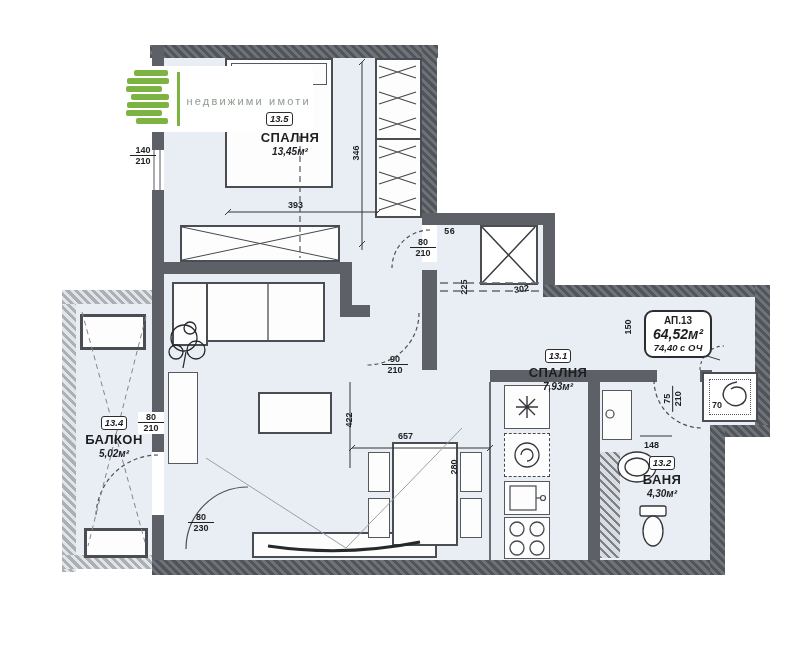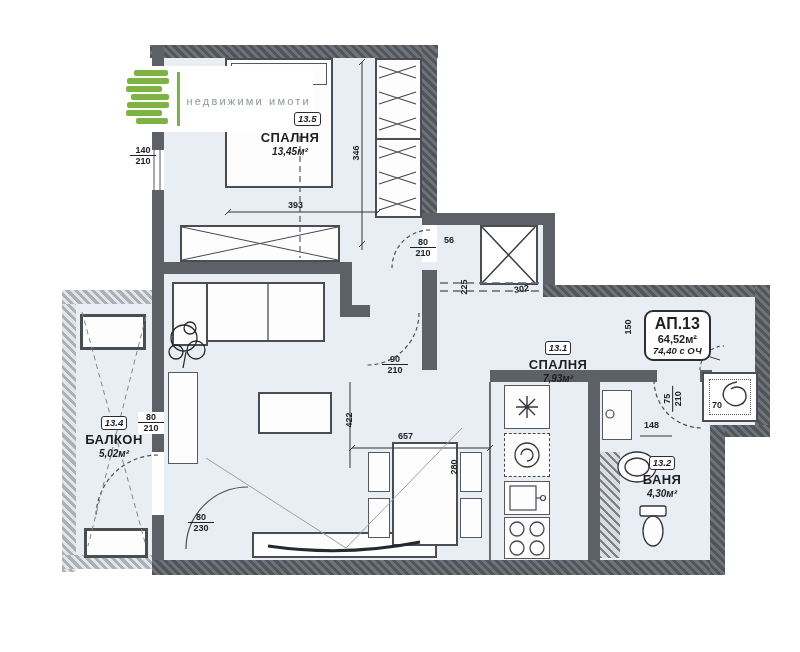--- a/index.html
+++ b/index.html
@@ -24,22 +24,22 @@
   .frac .num{display:block;border-bottom:1.3px solid #222;}
   .frac .den{display:block;}
   .vfrac{transform:rotate(-90deg);transform-origin:center;}
   .room-label{text-align:center;z-index:40;}
   .chip{display:inline-block;border:1.5px solid #2b2e31;border-radius:3px;padding:0 3px;
         font-weight:bold;font-style:italic;font-size:9.5px;background:#fff;line-height:1.3;}
   .room-name{font-weight:bold;font-size:13px;letter-spacing:.4px;margin-top:2px;}
   .room-area{font-weight:bold;font-style:italic;font-size:10px;margin-top:1px;}
   .badge{border:2px solid #2b2e31;border-radius:9px;background:#fff;padding:3px 7px;
          text-align:center;z-index:40;}
-  .badge .l1{font-weight:bold;font-size:16px;}
-  .badge .l2{font-weight:bold;font-size:11px;}
+  .badge .l1{font-weight:bold;font-size:10px;}
+  .badge .l2{font-weight:bold;font-style:italic;font-size:14px;}
   .badge .l3{font-weight:bold;font-style:italic;font-size:9.5px;}
   #logo{display:flex;align-items:center;gap:7px;background:#fff;z-index:50;padding:4px 2px;}
   #logo .divider{width:2.5px;height:54px;background:#7cb342;}
   #logo .brand{font-size:32px;font-weight:bold;color:#7cb342;line-height:.95;letter-spacing:.5px;}
   #logo .tagline{font-size:11px;color:#8c9c8e;letter-spacing:2.2px;margin-top:3px;}
   svg.layer{position:absolute;left:0;top:0;z-index:30;pointer-events:none;}
   .z60{z-index:60;}
 </style>
 </head>
 <body>
@@ -173,21 +173,21 @@
     <path d="M737 382 c-14 2 -18 14 -9 21 c8 6 19 1 18 -8 c-1 -8 -10 -10 -15 -6" stroke="#33363a" stroke-width="1.4" fill="none"></path>
     <path d="M154 150 V190 M160 150 V190" stroke="#55595e" stroke-width="1" fill="none"></path>
   </svg>
 
   <div class="abs frac" style="left:130px;top:145px;">
     <span class="num">140</span>
     <span class="den">210</span>
   </div>
   <div class="abs dim" style="left:288px;top:200px;">393</div>
   <div class="abs dim vdim" style="left:348px;top:148px;">346</div>
-  <div class="abs dim" style="left:444px;top:235px;">56</div>
+  <div class="abs dim" style="left:444px;top:227px;font-family:Liberation Mono, monospace;">56</div>
   <div class="abs frac" style="left:410px;top:237px;">
     <span class="num">80</span>
     <span class="den">210</span>
   </div>
   <div class="abs dim vdim" style="left:456px;top:282px;">225</div>
   <div class="abs dim tilt" style="left:514px;top:284px;">302</div>
   <div class="abs frac" style="left:382px;top:322px;margin-top:32px;">
     <span class="num">90</span>
     <span class="den">210</span>
   </div>
@@ -200,30 +200,30 @@
   </div>
   <div class="abs frac" style="left:188px;top:512px;">
     <span class="num">80</span>
     <span class="den">230</span>
   </div>
   <div class="abs frac vfrac" style="left:660px;top:388px;">
     <span class="num">75</span>
     <span class="den">210</span>
   </div>
   <div class="abs dim" style="left:712px;top:352px;margin-top:48px;">70</div>
-  <div class="abs dim" style="left:644px;top:420px;">148</div>
+  <div class="abs dim" style="left:644px;top:440px;">148</div>
   <div class="abs dim vdim" style="left:446px;top:462px;">280</div>
 
   <div class="abs room-label" style="left:245px;top:128px;width:90px;">
     <div class="room-name">СПАЛНЯ</div>
     <div class="room-area">13,45м²</div>
   </div>
-  <span class="abs chip z60" style="left:294px;top:112px;">13.5</span>
-
-  <div class="abs room-label" style="left:513px;top:337px;width:90px;text-align:center;">
+  <span class="abs chip z60" style="left:266px;top:112px;">13.5</span>
+
+  <div class="abs room-label" style="left:513px;top:345px;width:90px;text-align:center;">
     <span class="chip">13.1</span>
     <div class="room-name">СПАЛНЯ</div>
     <div class="room-area">7,93м²</div>
   </div>
 
 
   <div class="abs room-label" style="left:78px;top:412px;width:72px;">
     <span class="chip">13.4</span>
     <div class="room-name">БАЛКОН</div>
     <div class="room-area">5,02м²</div>

